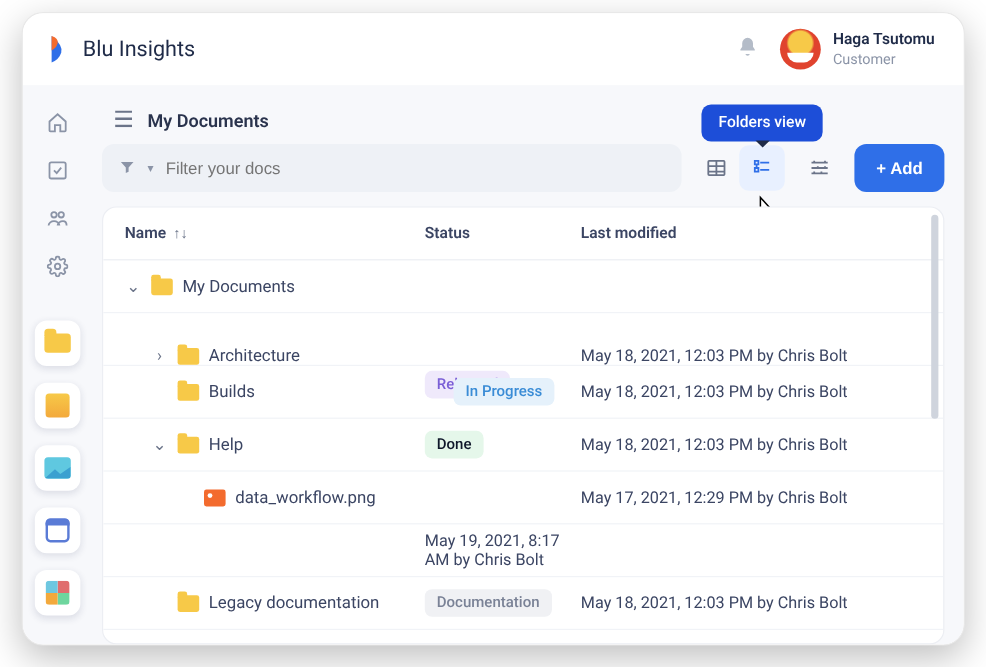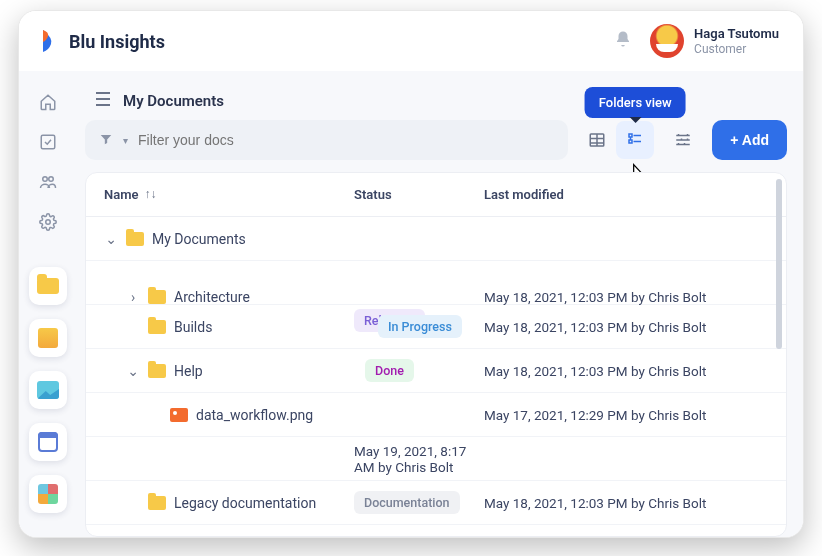--- a/index.html
+++ b/index.html
@@ -26,21 +26,21 @@
       height: 60px;
       display: flex;
       align-items: center;
       padding: 0 24px 0 20px;
       background: #fff;
     }
     .logo-group { display: flex; align-items: center; gap: 10px; }
     .logo-mark {
       width: 20px; height: 26px; position: relative;
     }
-    .brand-name { font-size: 18px; font-weight: 700; color: #1f2b48; }
+    .brand-name { font-size: 18px; font-weight: 400; color: #1f2b48; }
     .topbar-spacer { flex: 1; }
     .bell { color: #b4bcc8; margin-right: 18px; }
     .avatar {
       width: 34px; height: 34px; border-radius: 50%;
       background: radial-gradient(circle at 50% 35%, #f7c948 35%, #e0432e 42%);
       position: relative;
       margin-right: 10px;
     }
     .avatar::after{
       content:""; position:absolute; bottom:6px; left:6px; right:6px; height:8px;
@@ -157,21 +157,21 @@
     .img-ic { width:18px; height:14px; background:#f36b2e; border-radius:2px; position:relative; flex-shrink:0;}
     .img-ic::after{content:"";position:absolute;top:3px;left:3px;width:4px;height:4px;background:#fff;border-radius:50%;}
     .doc-ic { width:14px; height:18px; background:#7fb8f0; border-radius:2px; flex-shrink:0;}
 
     .status-cell {}
     .badge {
       display:inline-block; padding:4px 10px; border-radius:6px; font-size:12.5px; font-weight:500;
     }
     .b-released { background:#efe9fb; color:#7a5fd6;margin-top:48px; }
     .b-progress { background:#e5f1fb; color:#3a8cd6;margin-left:24px; }
-    .b-done { background:#e5f7ea; color:#a21caf;margin-left:11px; }
+    .b-done { background:#e5f7ea; color:#0f172a; }
     .b-doc { background:#f0f1f4; color:#7a8296; }
 
     .mod-cell { font-size:13.5px; color:#3b4563; }
 
     .scrollbar {
       position:absolute; right:4px; top:6px; width:6px; height:170px;
       background:#cfd4dd; border-radius:3px;
     }
   </style>
 </head>

